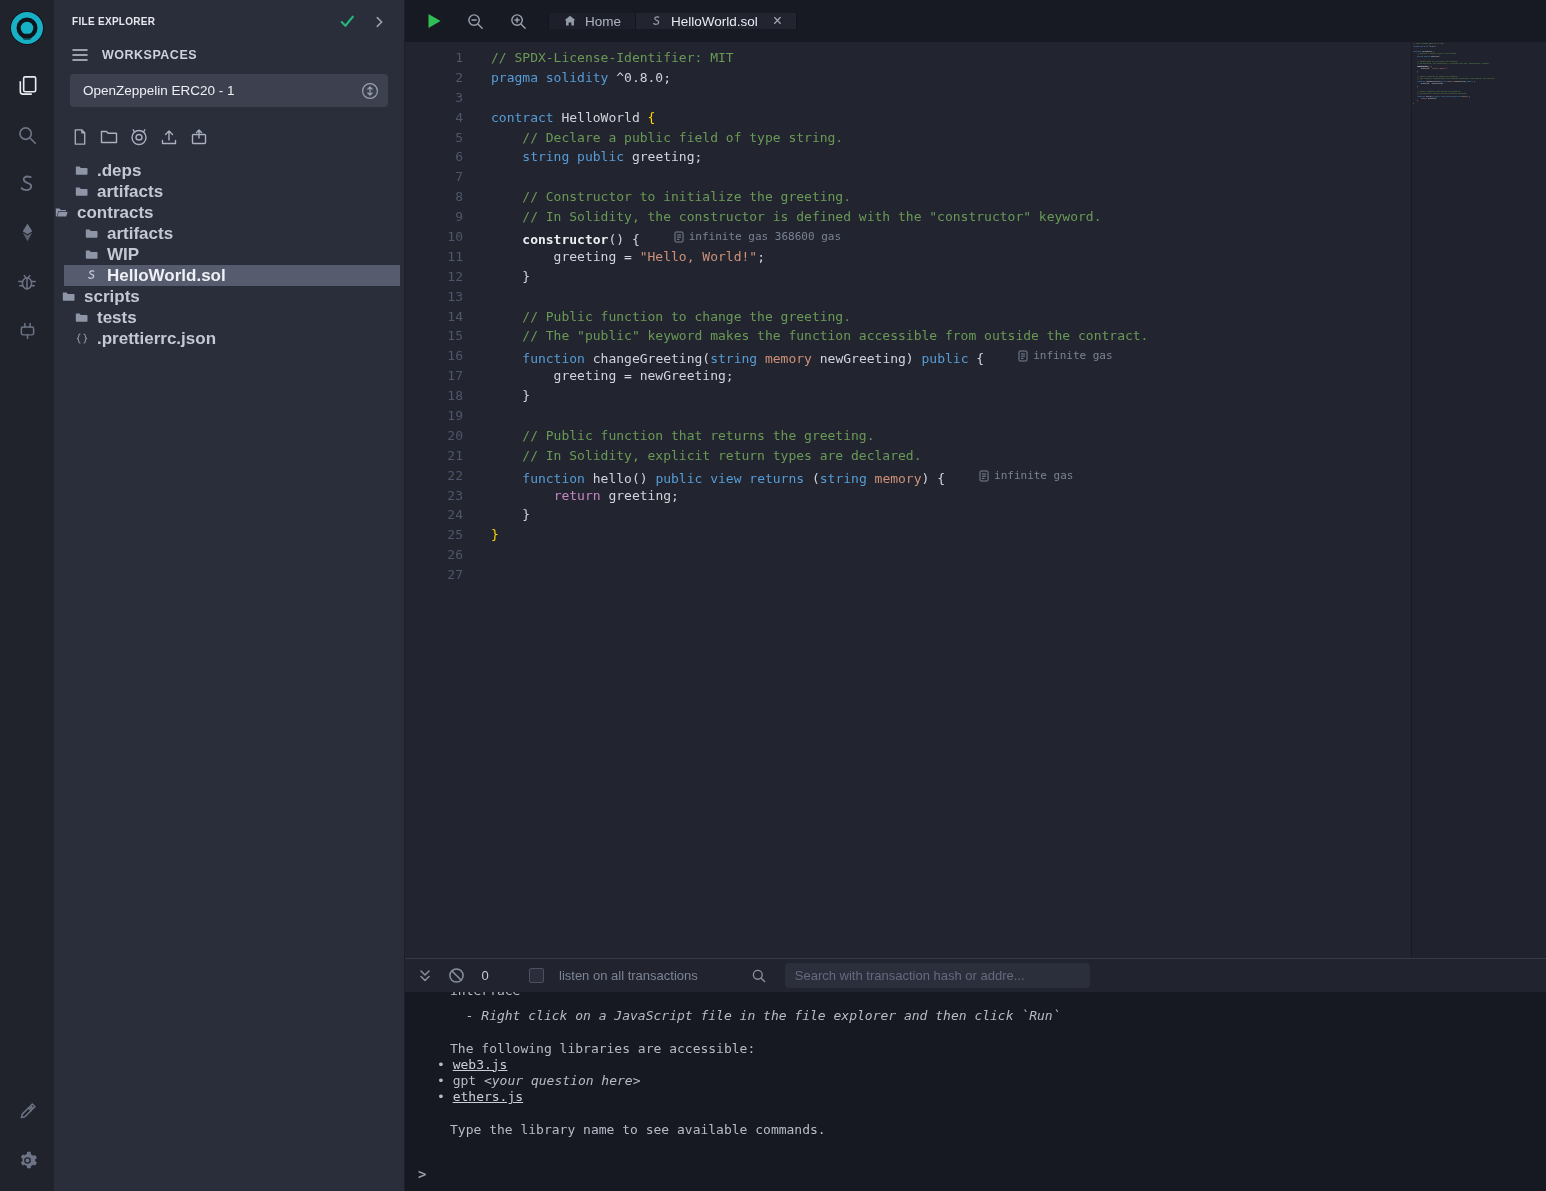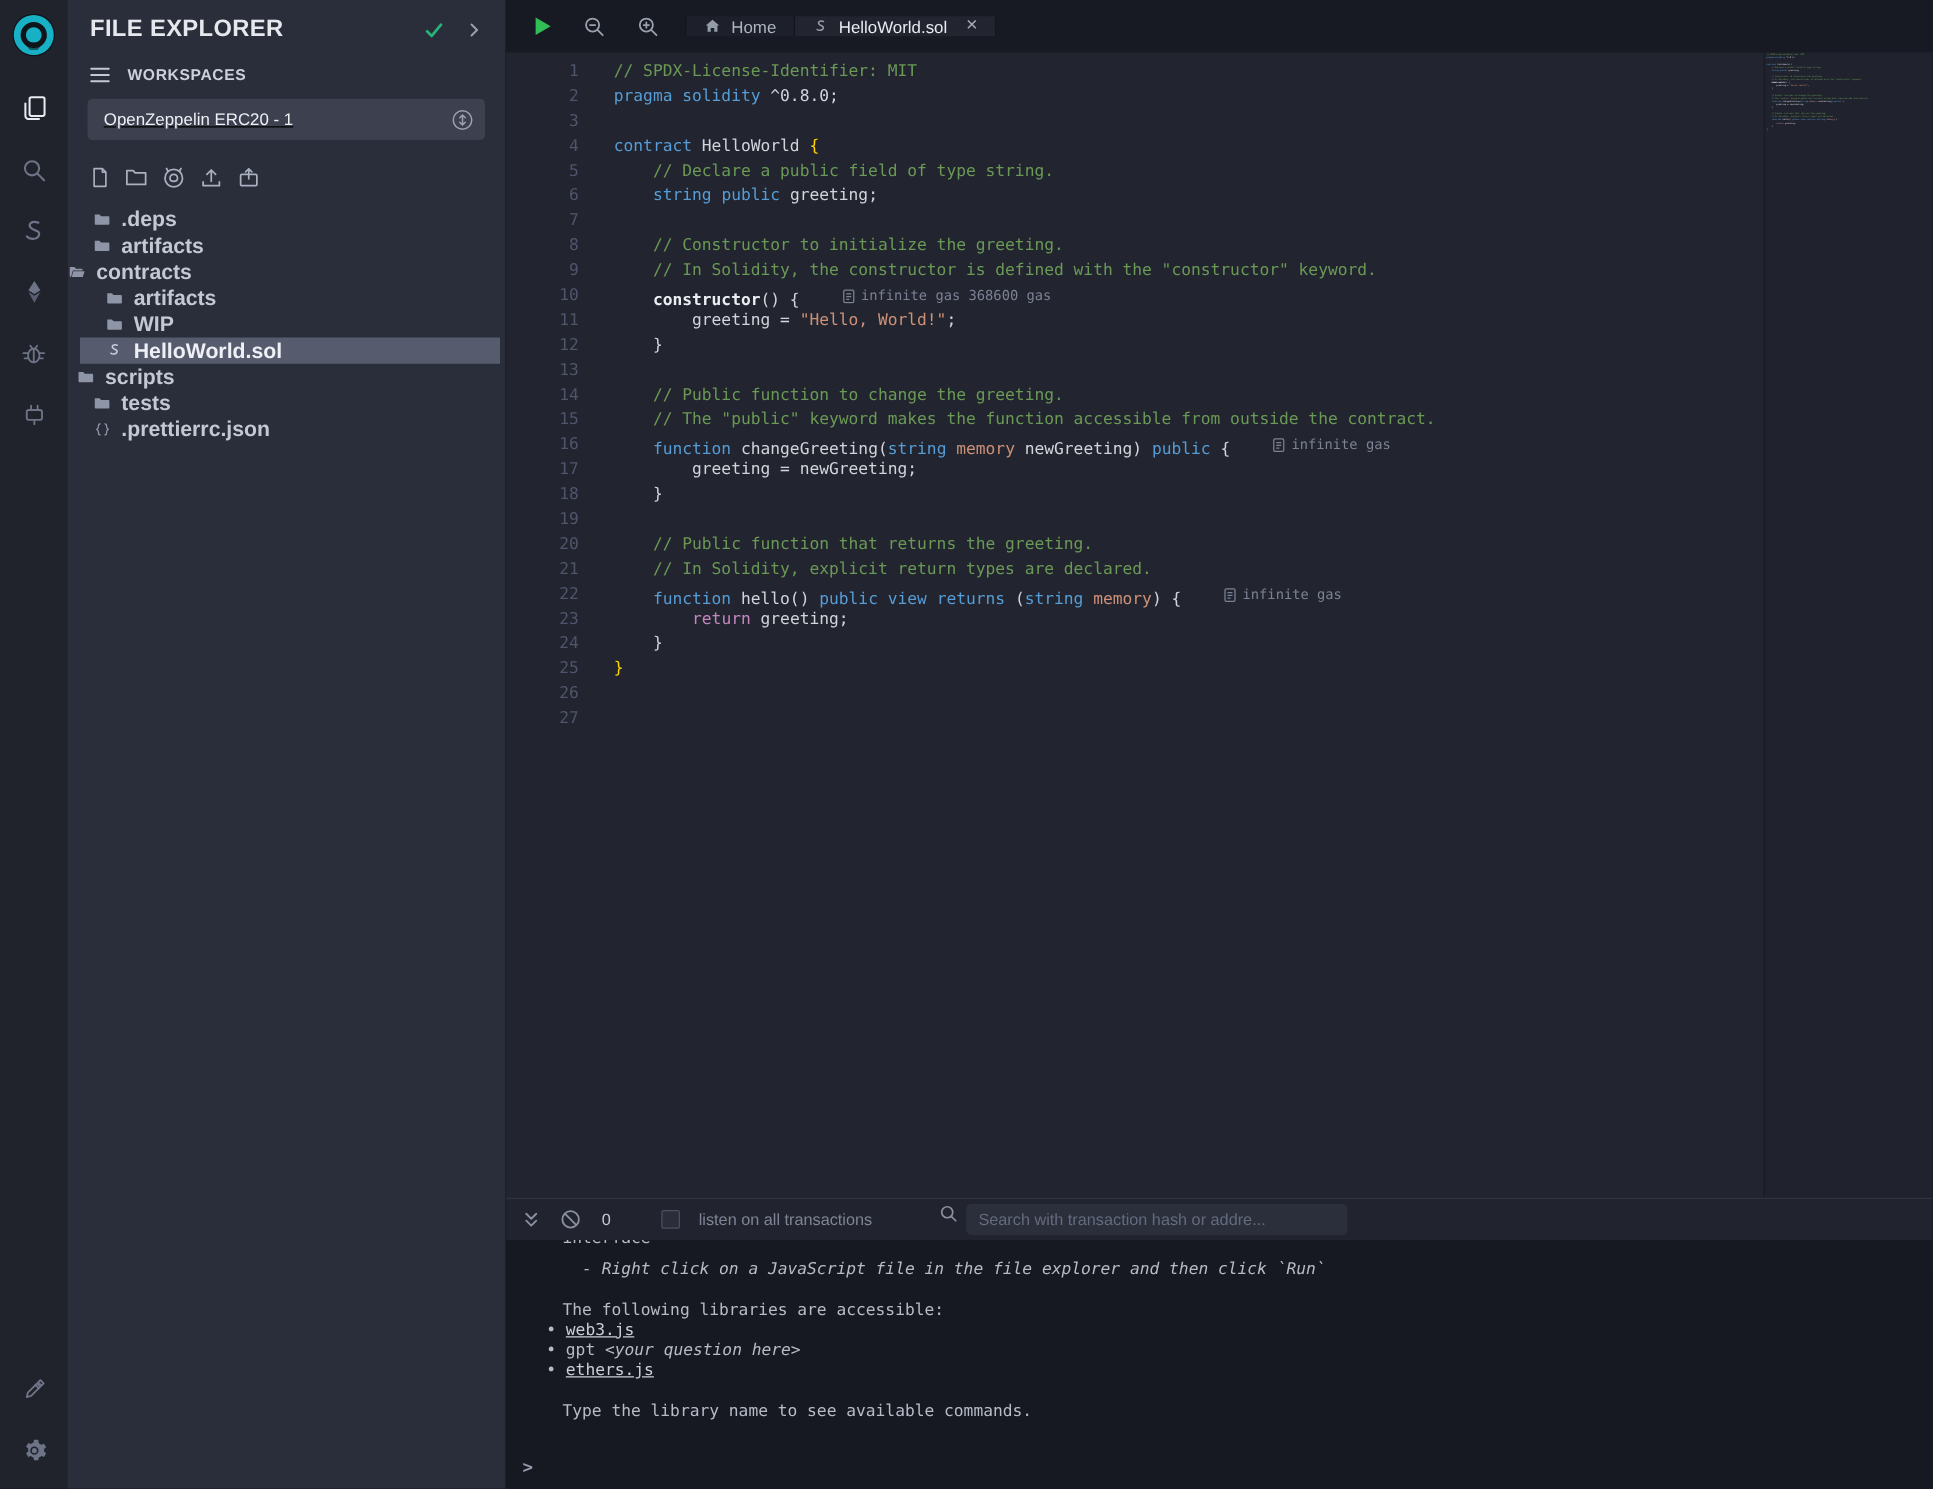--- a/index.html
+++ b/index.html
@@ -10,26 +10,26 @@
   
   .activity-bar { width:54px; background:#20222c; display:flex; flex-direction:column; align-items:center; flex:none; }
   .ab-logo { margin:9px 0 10px; cursor:pointer; }
   .ab-icon { width:54px; height:49px; display:flex; align-items:center; justify-content:center; color:#6d7486; cursor:pointer; }
   .ab-icon.active { color:#e9ebf0; }
   .ab-spacer { flex:1; }
 
   
   .side-panel { width:351px; background:#2a2d3a; display:flex; flex-direction:column; flex:none; border-right:1px solid #1d1f29; }
   .sp-header { display:flex; align-items:center; padding:13px 18px 8px 18px; }
-  .sp-title { flex:1; font-size:19px; font-weight:700; color:#e6e8ee; letter-spacing:.3px; }
+  .sp-title { flex:1; font-size:10px; font-weight:700; color:#e6e8ee; letter-spacing:.3px; }
   .sp-check, .sp-chevron { display:flex; cursor:pointer; }
   .sp-chevron { margin-left:16px; }
   .ws-row { display:flex; align-items:center; gap:14px; padding:10px 18px 6px 18px; }
   .ws-label { font-size:12.5px; font-weight:700; letter-spacing:.5px; color:#ccd1dc; }
-  .ws-select { margin:6px 16px 8px 16px; height:33px; background:#3c404f; border-radius:4px; display:flex; align-items:center; padding:0 9px 0 13px; cursor:pointer;text-decoration:underline; }
+  .ws-select { margin:6px 16px 8px 16px; height:33px; background:#3c404f; border-radius:4px; display:flex; align-items:center; padding:0 9px 0 13px; cursor:pointer; }
   .ws-name { flex:1; font-size:13.5px; color:#eef0f4; }
   .sp-tools { display:flex; align-items:center; gap:12px; padding:13px 18px 9px 18px; color:#a9b0bf; }
   .sp-tool { display:flex; cursor:pointer; }
   .tree { margin-top:5px; }
   .tree-row { height:21px; display:flex; align-items:center; font-size:17px; color:#c3c8d3; cursor:pointer; white-space:nowrap;font-weight:bold; }
   .tree-row.sel { background:linear-gradient(#565b6e,#565b6e) no-repeat 10px 0; background-size:calc(100% - 14px) 100%; color:#eef0f5; }
   .ticon { width:15px; height:15px; margin-right:8px; display:flex; align-items:center; justify-content:center; color:#8d95a7; flex:none; }
   .tree-row.sel .ticon { color:#c9cedb; }
 
   
@@ -64,21 +64,21 @@
   .minimap-inner { transform:scale(0.125); transform-origin:top left; width:1020px; padding:4px 0 0 10px; }
   .minimap-inner .ct { padding-left:0; }
 
   
   .terminal { height:233px; flex:none; display:flex; flex-direction:column; background:#171922; }
   .term-toolbar { height:34px; flex:none; background:#21242e; border-top:1px solid #343848; display:flex; align-items:center; padding:0 12px; gap:15px; color:#8a90a0; }
   .tt-btn { display:flex; cursor:pointer; }
   .term-count { font-size:13px; color:#c6cbd5; min-width:10px; text-align:center; }
   .term-check { width:15px; height:15px; border:1px solid #4a5062; background:#2b2e3a; border-radius:2px; margin-left:24px; cursor:pointer; flex:none; }
   .term-check-label { font-size:13px; color:#7d8495; }
-  .term-search { display:flex; align-items:flex-start; gap:6px; margin-left:38px; }
+  .term-search { display:flex; align-items:center; gap:18px; margin-left:38px; }
   .term-input { width:305px; height:25px; background:#2b2e3b; border:none; border-radius:4px; color:#c6cbd5; font-size:13px; padding:0 10px; outline:none; font-family:"Liberation Sans",sans-serif; }
   .term-input::placeholder { color:#646b7e; }
   .term-body { flex:1; position:relative; overflow:hidden; font-family:"DejaVu Sans Mono",monospace; font-size:13px; color:#b6bbc6; padding-left:45px; }
   .tl { min-height:16.2px; line-height:16.2px; white-space:pre; }
   .tl.clip { height:7px; overflow:hidden; }
   .tl.clip .tl-inner { display:block; margin-top:-9px; }
   .tl.bl { margin-left:-13px; }
   .it { font-style:italic; }
   .lnk { text-decoration:underline; color:#c9ced8; cursor:pointer; }
   .term-prompt { position:absolute; left:13px; bottom:9px; font-family:"DejaVu Sans Mono",monospace; font-size:14px; font-weight:bold; color:#959cab; }

